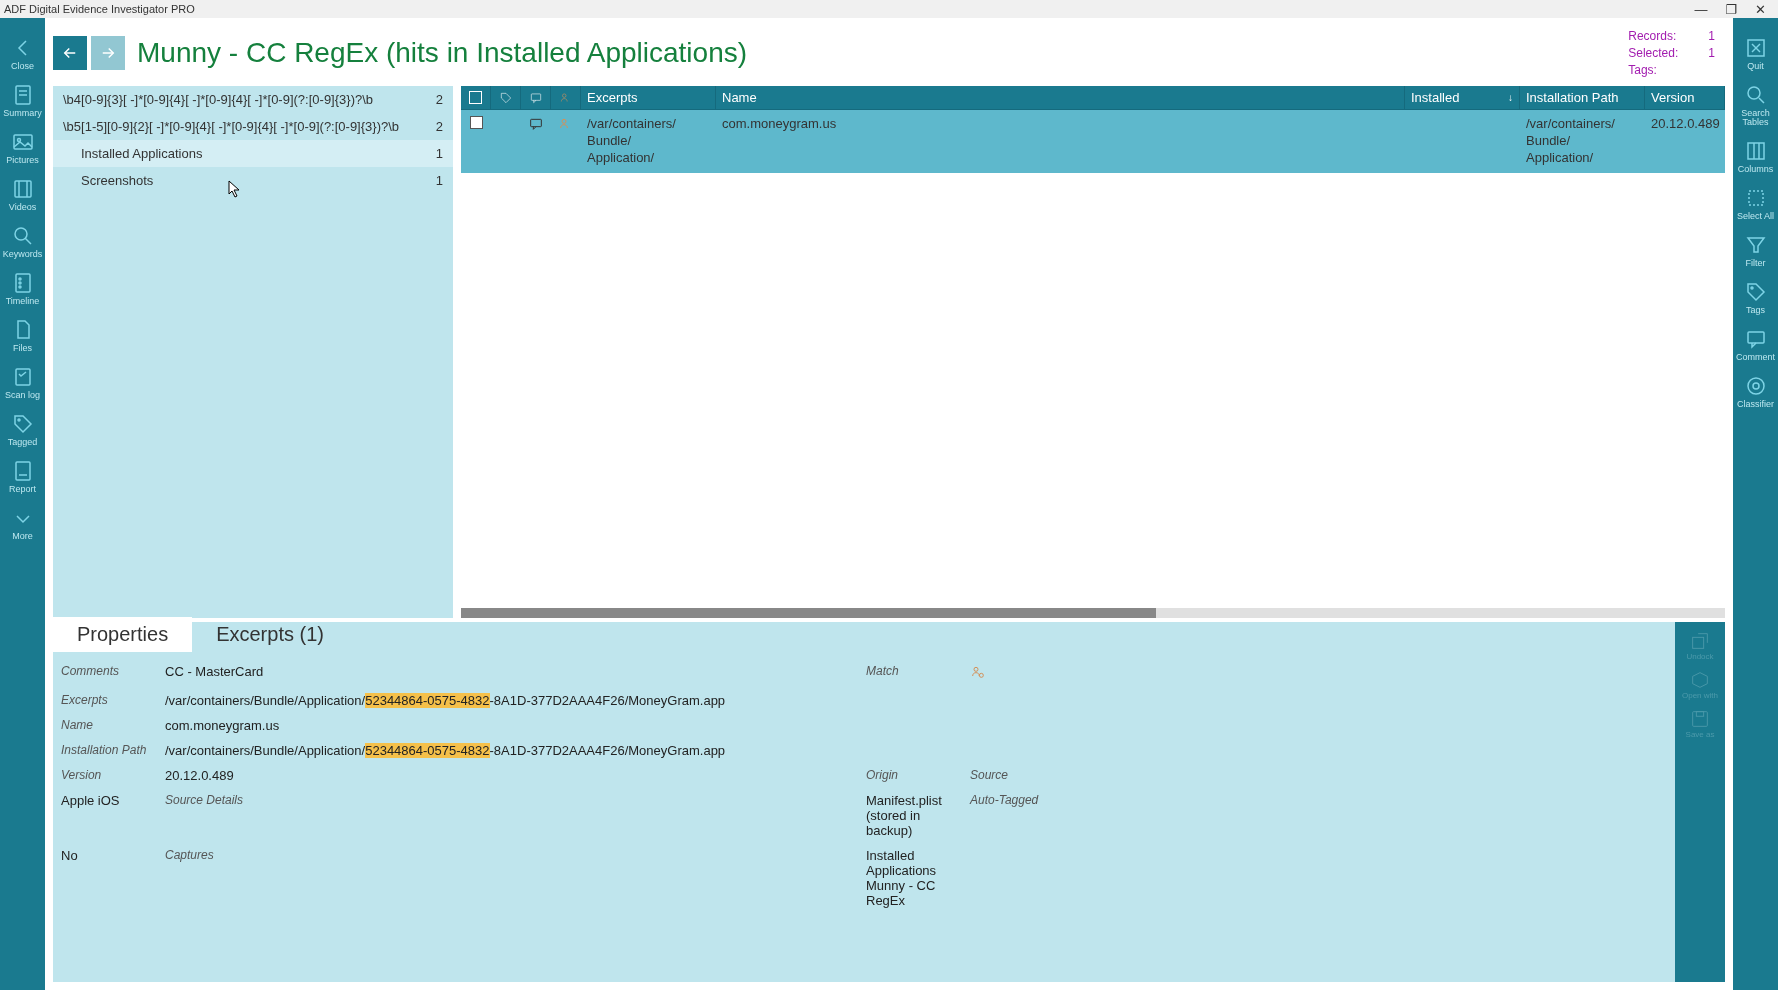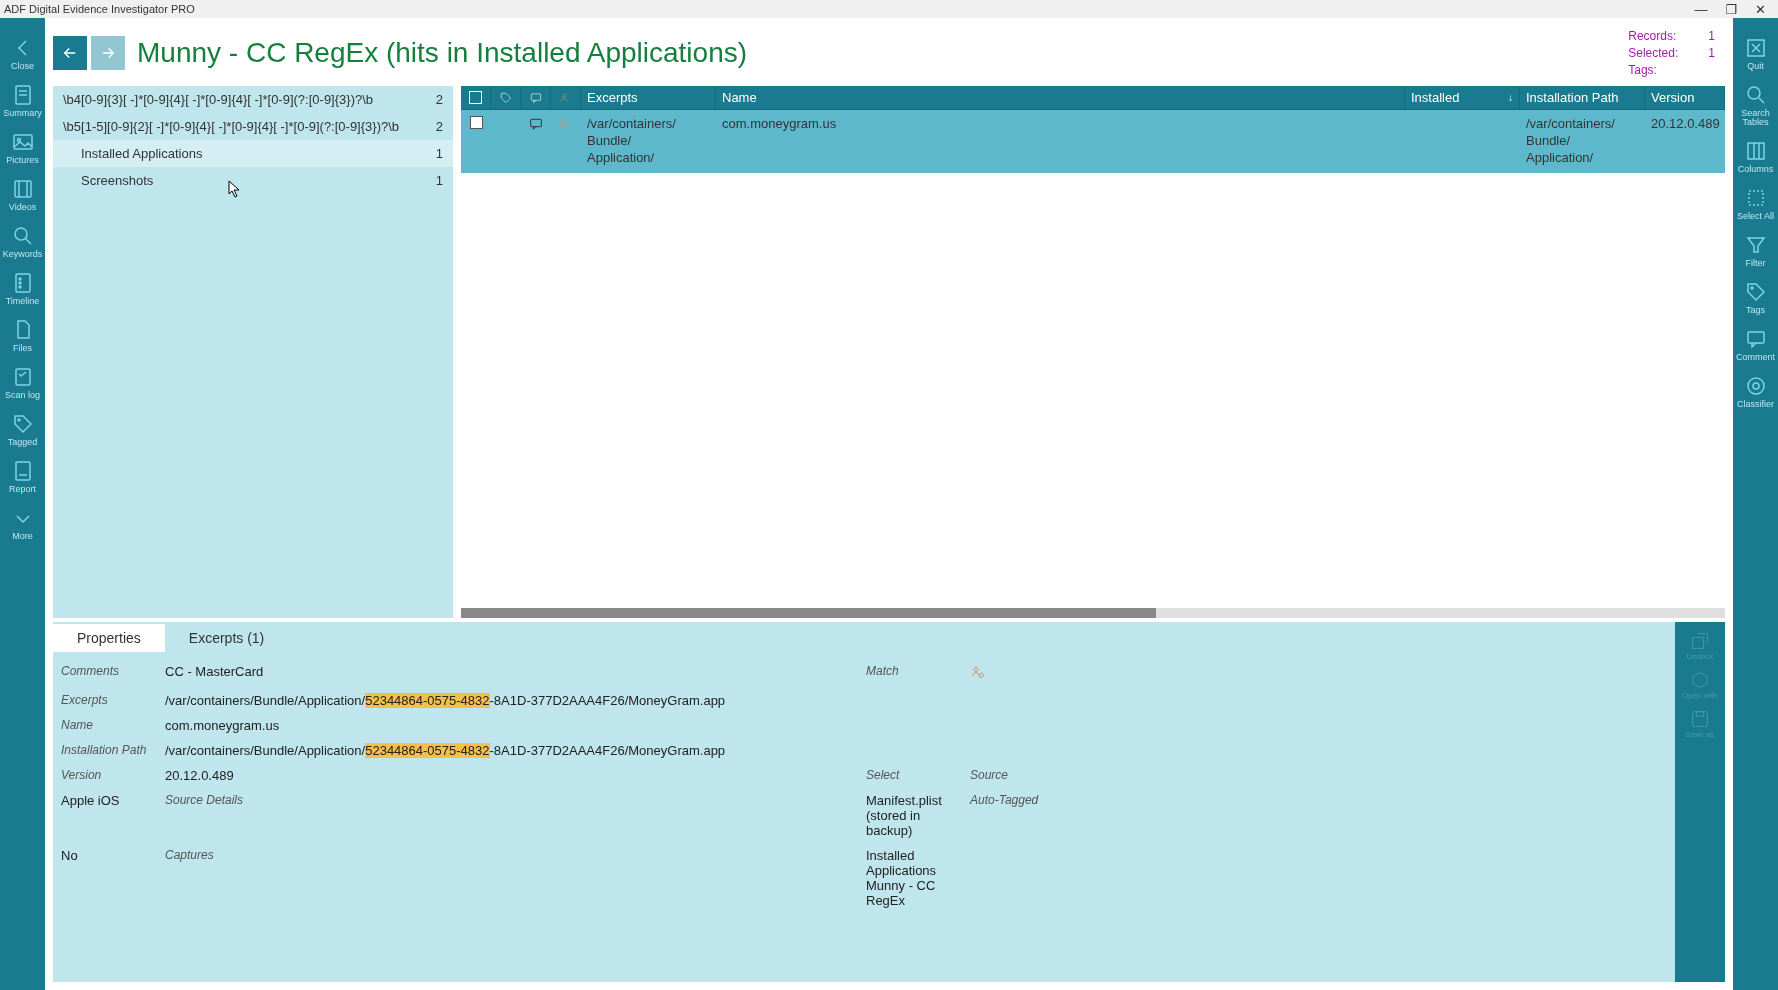--- a/index.html
+++ b/index.html
@@ -58,21 +58,21 @@
 .td-name { flex: 1; min-width: 200px; }
 .td-installed { width: 115px; }
 .td-path { width: 125px; line-height: 1.3; }
 .td-version { width: 80px; }
 
 .hscroll-track { height: 10px; background: #e0e0e0; position: relative; }
 .hscroll-thumb { position: absolute; height: 100%; background: #888; }
 
 .details-panel { margin: 4px 8px 8px 8px; background: #bfe5ed; display: flex; flex-direction: column; flex-shrink: 0; height: 360px; }
 .tabs-row { display: flex; align-items: flex-end; height: 30px; }
-.tab { padding: 6px 24px; font-size: 14px; color: #333; cursor: pointer; background: transparent; }
+.tab { padding: 6px 24px; font-size: 20px; color: #333; cursor: pointer; background: transparent; }
 .tab.active { background: #fff; }
 .tabs-row .spacer { flex: 1; }
 .action-col { width: 50px; background: #1a7a8f; display: flex; flex-direction: column; align-items: center; padding-top: 8px; gap: 8px; }
 .action-item { display: flex; flex-direction: column; align-items: center; color: #7bb8c5; font-size: 8px; opacity: 0.5; }
 .action-item svg { stroke: #7bb8c5; fill: none; width: 22px; height: 22px; }
 .props-grid { flex: 1; padding: 12px 8px; display: grid; grid-template-columns: 100px 1fr 100px 1fr; column-gap: 4px; row-gap: 10px; font-size: 13px; color: #333; align-content: start; }
 .props-grid .plabel { font-style: italic; color: #555; font-size: 12px; }
 .props-grid .pval { color: #222; }
 .props-grid .fullspan { grid-column: 2 / 5; }
 .highlight { background: #f5c04a; }
@@ -348,21 +348,21 @@
             <div class="pval fullspan"><span>/var/containers/Bundle/Application/</span><span class="highlight">52344864-0575-4832</span><span>-8A1D-377D2AAA4F26/MoneyGram.app</span></div>
 
             <div class="plabel">Name</div>
             <div class="pval fullspan">com.moneygram.us</div>
 
             <div class="plabel">Installation Path</div>
             <div class="pval fullspan"><span>/var/containers/Bundle/Application/</span><span class="highlight">52344864-0575-4832</span><span>-8A1D-377D2AAA4F26/MoneyGram.app</span></div>
 
             <div class="plabel">Version</div>
             <div class="pval">20.12.0.489</div>
-            <div class="plabel">Select</div>
+            <div class="plabel">Origin</div>
 
             <div class="plabel">Source</div>
             <div class="pval">Apple iOS</div>
             <div class="plabel">Source Details</div>
             <div class="pval">Manifest.plist (stored in backup)</div>
 
             <div class="plabel">Auto-Tagged</div>
             <div class="pval">No</div>
             <div class="plabel">Captures</div>
             <div class="pval multiline">Installed Applications

